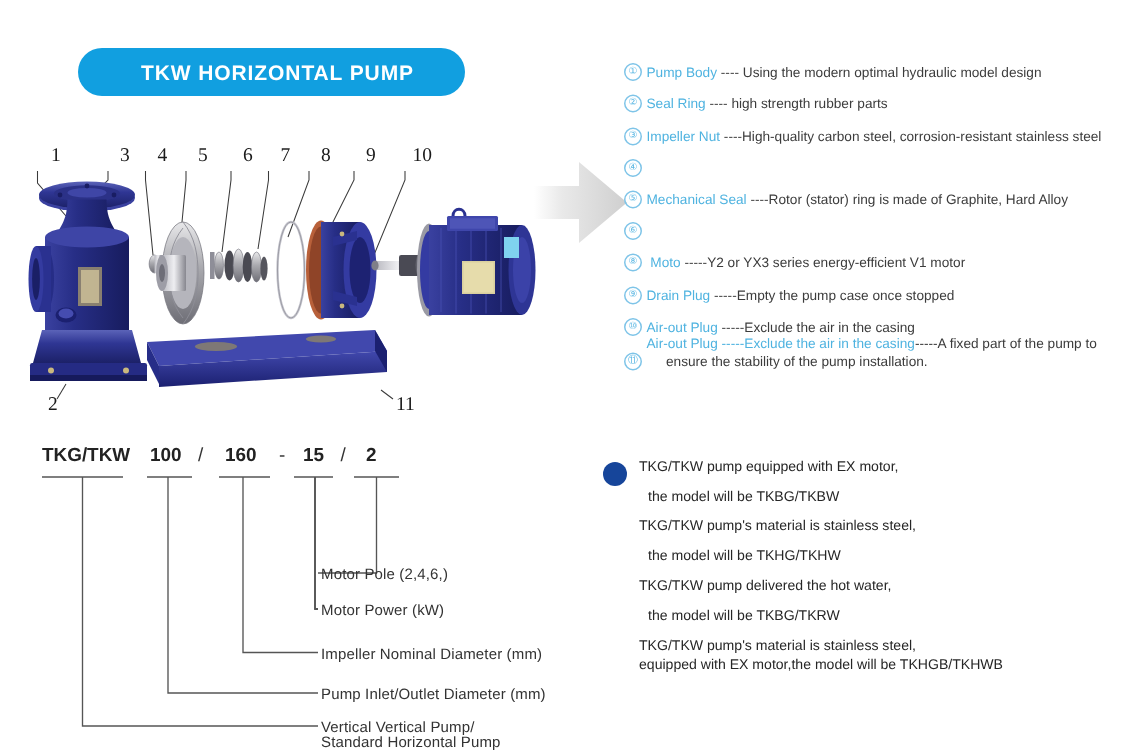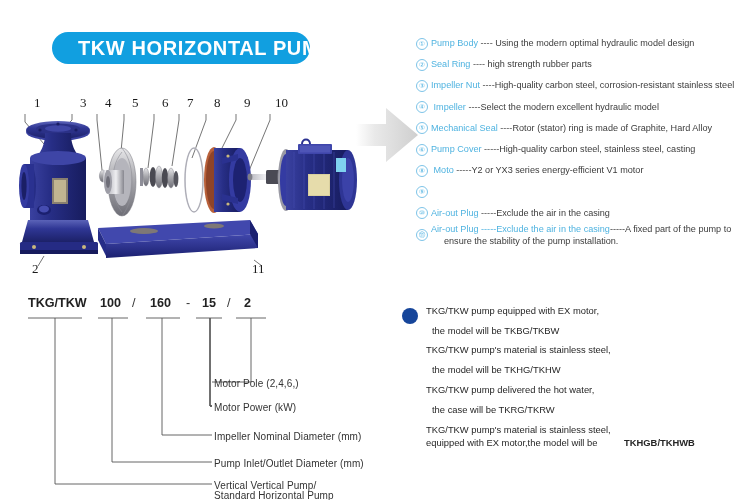--- a/index.html
+++ b/index.html
@@ -13,40 +13,40 @@
   }
   .stage{position:absolute;left:0;top:0;width:756px;height:500px;}
 
   
   #title-banner{
     position:absolute;left:52px;top:32px;width:258px;height:32px;
     background:#119fe0;border-radius:16px;
     display:flex;align-items:center;
   }
   #title-banner .txt{
-    color:#ffffff;font-size:20px;font-weight:bold;letter-spacing:.6px;
-    padding-left:26px;white-space:nowrap;
+    color:#ffffff;font-size:14px;font-weight:bold;letter-spacing:.6px;
+    padding-left:42px;white-space:nowrap;
   }
 
   
   #pump-figure{position:absolute;left:14px;top:100px;width:360px;height:180px;}
   #pump-figure svg{display:block;}
 
   .callout-num{
     position:absolute;font-family:"Liberation Serif", serif;
     font-size:13px;color:#1a1a1a;line-height:1;
   }
 
   
   #flow-arrow{position:absolute;left:356px;top:104px;width:64px;height:62px;}
 
   
   #parts-list{position:absolute;left:416px;top:33px;width:340px;}
   .part-row{
-    display:flex;align-items:center;
+    display:flex;align-items:flex-end;
     height:21.2px;font-size:9.1px;color:#3a3a3a;line-height:11px;
   }
   .part-row.tall{height:auto;}
   .circ{
     flex:0 0 auto;width:10px;height:10px;margin-right:3px;margin-top:0px;
     border:0.8px solid #7ec4e8;border-radius:50%;
     color:#5bb7e3;font-size:6.6px;line-height:9px;text-align:center;
     font-family:"Liberation Sans", sans-serif;
   }
   .p-name{color:#4fb3e0;white-space:pre;}
@@ -75,21 +75,21 @@
   #notes-block{position:absolute;left:402px;top:302px;width:352px;}
   #note-bullet{
     position:absolute;left:0px;top:6px;width:16px;height:16px;
     border-radius:50%;background:#16459a;
   }
   .note-line{
     position:absolute;left:24px;font-size:9.4px;color:#262626;
     white-space:nowrap;line-height:12px;
   }
   .note-line.ind{left:30px;text-align:center;}
-  .nb{font-weight:bold;margin-left:24px;}
+  .nb{font-weight:normal;}
 </style>
 </head>
 <body>
 
 <div class="stage">
 
   <div id="title-banner">
     <span class="txt">TKW HORIZONTAL PUMP</span>
   </div>
 
@@ -263,21 +263,21 @@
     <span class="callout-num" style="left:20px;top:-4px;">1</span>
     <span class="callout-num" style="left:66px;top:-4px;">3</span>
     <span class="callout-num" style="left:91px;top:-4px;">4</span>
     <span class="callout-num" style="left:118px;top:-4px;">5</span>
     <span class="callout-num" style="left:148px;top:-4px;">6</span>
     <span class="callout-num" style="left:173px;top:-4px;">7</span>
     <span class="callout-num" style="left:200px;top:-4px;">8</span>
     <span class="callout-num" style="left:230px;top:-4px;">9</span>
     <span class="callout-num" style="left:261px;top:-4px;">10</span>
     <span class="callout-num" style="left:18px;top:162px;">2</span>
-    <span class="callout-num" style="left:238px;top:162px;font-family:Liberation Serif, serif;">11</span>
+    <span class="callout-num" style="left:250px;top:162px;font-family:Liberation Serif, serif;">11</span>
   </div>
 
   <div id="flow-arrow">
     <svg width="64" height="62" viewBox="0 0 64 62">
       <defs>
         <linearGradient id="arrG" x1="0" y1="0" x2="1" y2="0">
           <stop offset="0%" stop-color="#ffffff"></stop>
           <stop offset="30%" stop-color="#e9e9e9"></stop>
           <stop offset="100%" stop-color="#cfcfcf"></stop>
         </linearGradient>
@@ -298,41 +298,40 @@
       <span><span class="p-name">Seal Ring</span><span class="p-dash"> ---- </span><span class="p-desc">high strength rubber parts</span></span>
     </div>
 
     <div class="part-row">
       <span class="circ">③</span>
       <span><span class="p-name">Impeller Nut</span><span class="p-dash"> ----</span><span class="p-desc">High-quality carbon steel, corrosion-resistant stainless steel</span></span>
     </div>
 
     <div class="part-row">
       <span class="circ">④</span>
-      <span><span class="p-name"> Impeller</span><span class="p-dash"> ----</span><span class="p-desc">Select the modern excellent hydraulic model</span></span>
     </div>
 
     <div class="part-row">
       <span class="circ">⑤</span>
       <span><span class="p-name">Mechanical Seal</span><span class="p-dash"> ----</span><span class="p-desc">Rotor (stator) ring is made of Graphite, Hard Alloy</span></span>
     </div>
 
     <div class="part-row">
       <span class="circ">⑥</span>
-      <span><span class="p-name">Pump Cover</span><span class="p-dash"> -----</span><span class="p-desc">High-quality carbon steel, stainless steel, casting</span></span>
     </div>
 
 
     <div class="part-row">
       <span class="circ">⑧</span>
       <span><span class="p-name"> Moto</span><span class="p-dash"> -----</span><span class="p-desc">Y2 or YX3 series energy-efficient V1 motor</span></span>
     </div>
 
     <div class="part-row">
       <span class="circ">⑨</span>
+      <span><span class="p-name">Drain Plug</span><span class="p-dash"> -----</span><span class="p-desc">Empty the pump case once stopped</span></span>
     </div>
 
     <div class="part-row">
       <span class="circ">⑩</span>
       <span><span class="p-name">Air-out Plug</span><span class="p-dash"> -----</span><span class="p-desc">Exclude the air in the casing</span></span>
     </div>
 
     <div class="part-row tall">
       <span class="circ">⑪</span>
       <span><span class="p-name">Air-out Plug</span><span class="p-dash p-blue"> -----</span><span class="p-blue">Exclude the air in the casing</span><span class="p-desc">-----A fixed part of the pump to</span><span class="p-wrap">ensure the stability of the pump installation.</span></span>
@@ -387,18 +386,18 @@
   </div>
 
   <div id="notes-block">
     <div id="note-bullet"></div>
 
     <span class="note-line" style="top:3px;">TKG/TKW pump equipped with EX motor,</span>
     <span class="note-line ind" style="top:23px;">the model will be TKBG/TKBW</span>
     <span class="note-line" style="top:42px;">TKG/TKW pump's material is stainless steel,</span>
     <span class="note-line ind" style="top:62px;">the model will be TKHG/TKHW</span>
     <span class="note-line" style="top:82px;">TKG/TKW pump delivered the hot water,</span>
-    <span class="note-line ind" style="top:102px;">the case will be TKRG/TKRW</span>
+    <span class="note-line ind" style="top:102px;">the model will be TKBG/TKRW</span>
     <span class="note-line" style="top:122px;">TKG/TKW pump's material is stainless steel,</span>
     <span class="note-line" style="top:135px;"><span>equipped with EX motor,the model will be </span><span class="nb">TKHGB/TKHWB</span></span>
   </div>
 
 </div>
 
 </body></html>

